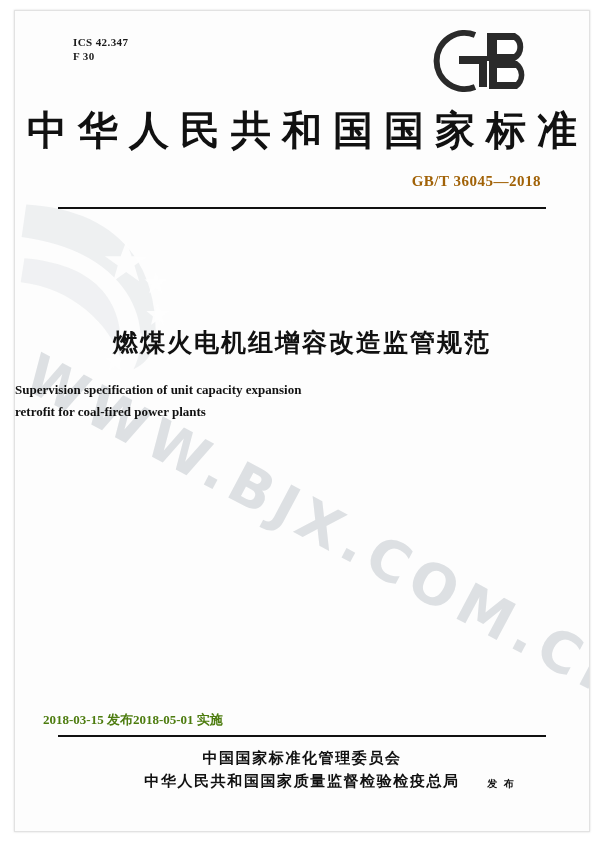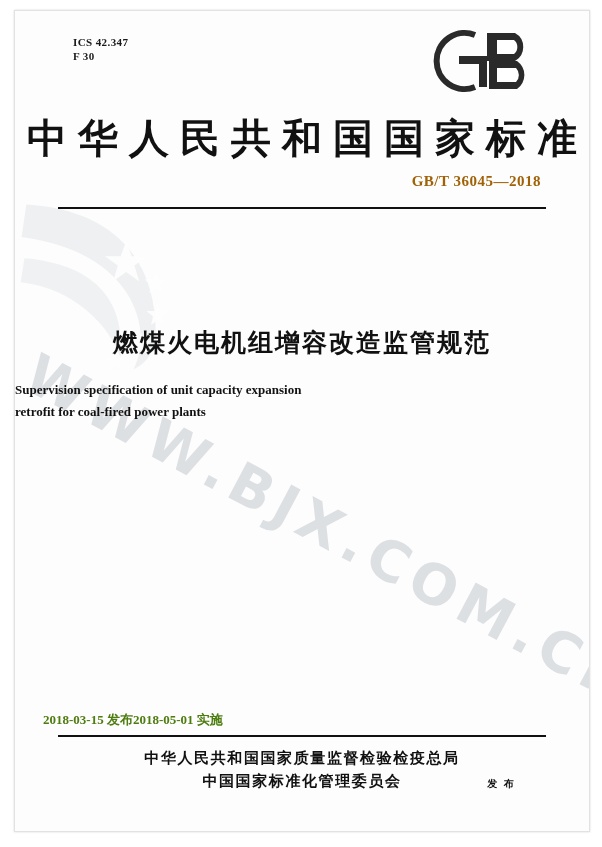--- a/index.html
+++ b/index.html
@@ -77,21 +77,21 @@
   .gb-logo {
     position: absolute;
     right: 48px;
     top: 14px;
     z-index: 3;
   }
 
   .title-cn {
     position: absolute;
     left: 0; right: 0;
-    top: 100px;
+    top: 92px;
     text-align: center;
     font-family: "Liberation Serif", serif;
     font-size: 40px;
     font-weight: bold;
     letter-spacing: 11px;
     color: #111;
     text-indent: 11px;
     z-index: 3;
   }
   .std-no {
@@ -249,20 +249,20 @@
     </div>
 
     <div class="dates">
       <span>2018-03-15 发布</span>
       <span>2018-05-01 实施</span>
     </div>
     <div class="footer-rule"></div>
 
     <div class="issuers">
       <div class="issuer-row">
+        <div class="issuer-line">中国国家标准化管理委员会</div>
         <div class="issuer-line">中华人民共和国国家质量监督检验检疫总局</div>
-        <div class="issuer-line">中国国家标准化管理委员会</div>
         <div class="publish-word">发 布</div>
       </div>
     </div>
 
   </div>
 </div>
 
 </body></html>

